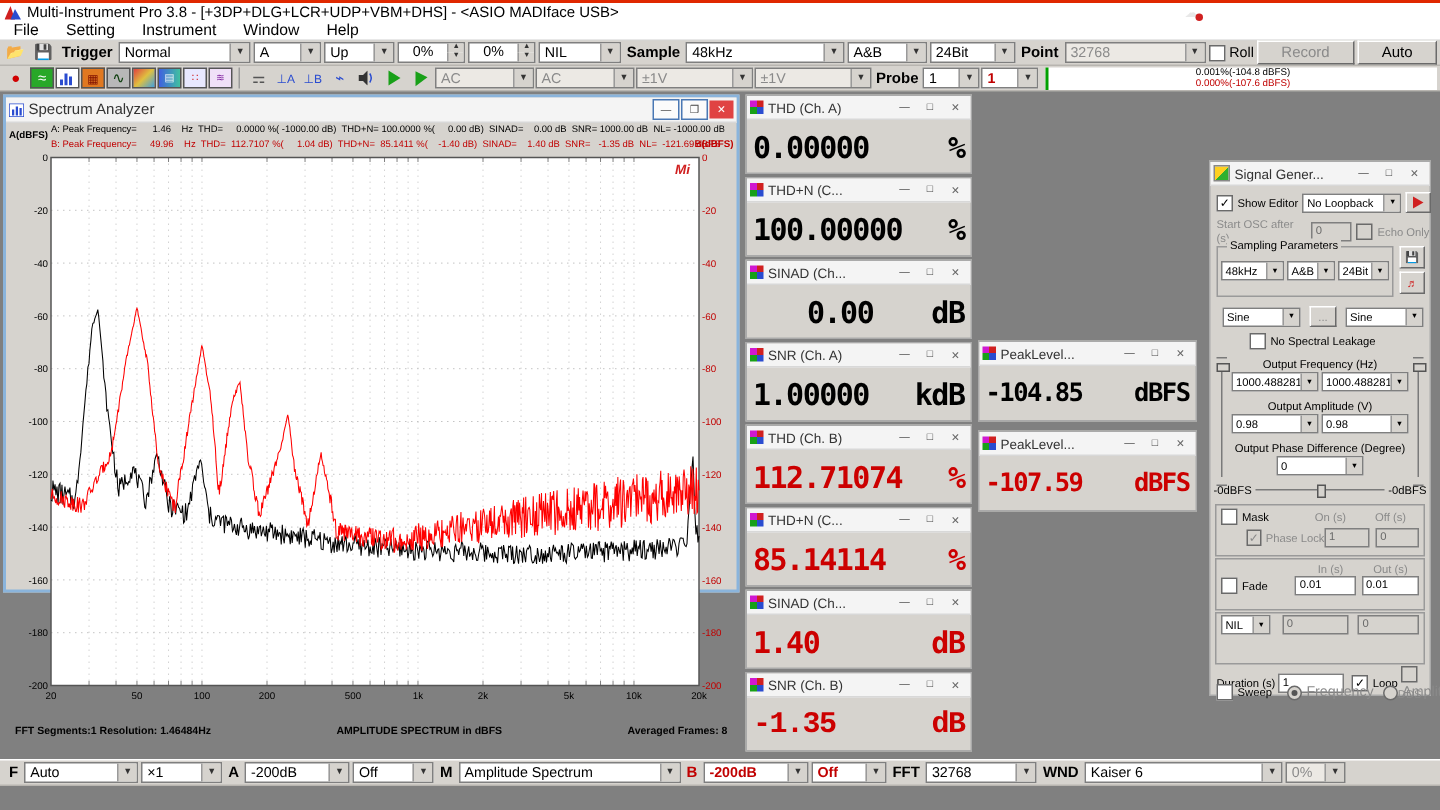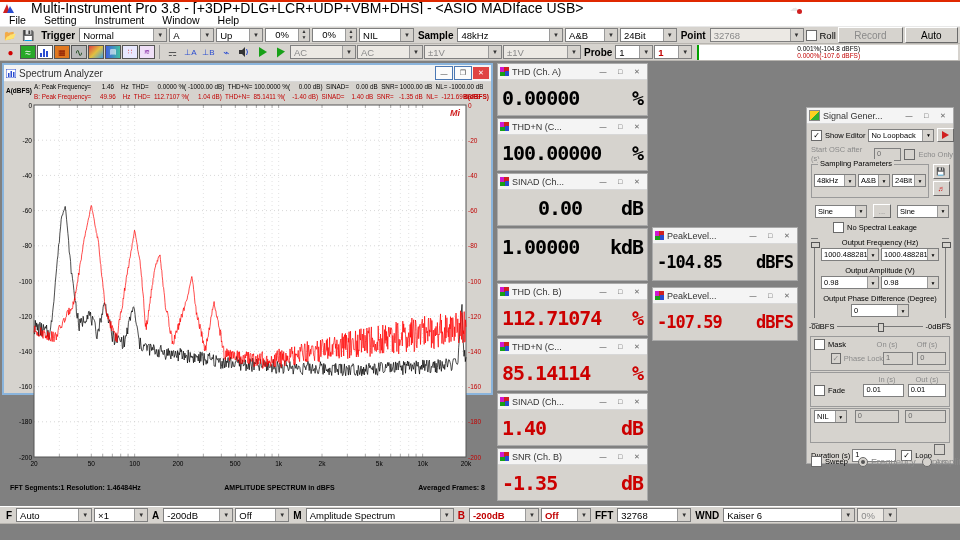--- a/index.html
+++ b/index.html
@@ -3,21 +3,21 @@
 <meta charset="utf-8">
 <style>
   html,body{margin:0;padding:0;}
   body{width:960px;height:540px;overflow:hidden;background:#808080;
        font-family:"Liberation Sans","DejaVu Sans",sans-serif;font-size:11px;color:#000;position:relative;}
   .abs{position:absolute;}
   .row{display:flex;align-items:center;}
   
   #accent{left:0;top:0;width:960px;height:2px;background:#e02800;}
   #titlebar{left:0;top:2px;width:960px;height:12px;background:#fff;display:flex;align-items:center;padding-left:3px;box-sizing:border-box;}
-  #titlebar .t{font-size:14px;margin-left:17px;white-space:nowrap;}
+  #titlebar .t{font-size:10px;margin-left:4px;white-space:nowrap;}
   #menubar{left:0;top:14px;width:960px;height:13px;background:#fff;display:flex;align-items:center;border-bottom:1px solid #e8e8e8;box-sizing:border-box;}
   #menubar .mi{padding:0 9px;font-size:10.5px;}
   .toolbar{left:0;width:960px;background:#d6d3ce;display:flex;align-items:center;box-sizing:border-box;border-bottom:1px solid #b8b5b0;}
   #toolbar1{top:27px;height:17px;padding:0 2px;gap:2px;}
   #toolbar2{top:44px;height:17px;padding:0 2px;gap:1px;}
   .lbl{font-weight:bold;font-size:10px;padding:0 2px;white-space:nowrap;}
   .combo{display:flex;align-items:center;height:14px;background:#fff;border:1px solid #7f7f7f;box-sizing:border-box;}
   .combo .ct{flex:1;padding:0 3px;font-size:9.5px;white-space:nowrap;overflow:hidden;}
   .combo .ar{width:12px;height:12px;background:#d6d3ce;border-left:1px solid #9a9a9a;font-size:6px;display:flex;align-items:center;justify-content:center;color:#333;}
   .combo.dis{background:#ece9e4;}
@@ -435,20 +435,29 @@
           <span class="wb">□</span>
           <span class="wb close">✕</span>
         </span>
       </div>
     <div class="mval" style="color: rgb(0, 0, 0); padding-left: 40px;">
         <span>0.00</span>
         <span>dB</span>
       </div>
   </div>
   <div class="meter" style="left:497px;top:167px;">
+    <div class="wtitle">
+        <span class="mm-icon"></span>
+        <span class="tt">SNR (Ch. A)</span>
+        <span class="wbtns">
+          <span class="wb">—</span>
+          <span class="wb">□</span>
+          <span class="wb close">✕</span>
+        </span>
+      </div>
     <div class="mval" style="color: rgb(0, 0, 0); gap: 24px;">
         <span>1.00000</span>
         <span>kdB</span>
       </div>
   </div>
   <div class="meter" style="left:497px;top:222px;">
     <div class="wtitle">
         <span class="mm-icon"></span>
         <span class="tt">THD (Ch. B)</span>
         <span class="wbtns">
@@ -495,21 +504,21 @@
   <div class="meter" style="left:497px;top:387px;">
     <div class="wtitle">
         <span class="mm-icon"></span>
         <span class="tt">SNR (Ch. B)</span>
         <span class="wbtns">
           <span class="wb">—</span>
           <span class="wb">□</span>
           <span class="wb close">✕</span>
         </span>
       </div>
-    <div class="mval" style="color: rgb(204, 0, 0);">
+    <div class="mval" style="color: rgb(204, 0, 0); font-family: Liberation Mono, monospace;">
         <span>-1.35</span>
         <span>dB</span>
       </div>
   </div>
 
   <div class="meter" style="left:652px;top:166px;width:146px;height:54px;">
     <div class="wtitle">
         <span class="mm-icon"></span>
         <span class="tt">PeakLevel...</span>
         <span class="wbtns">

